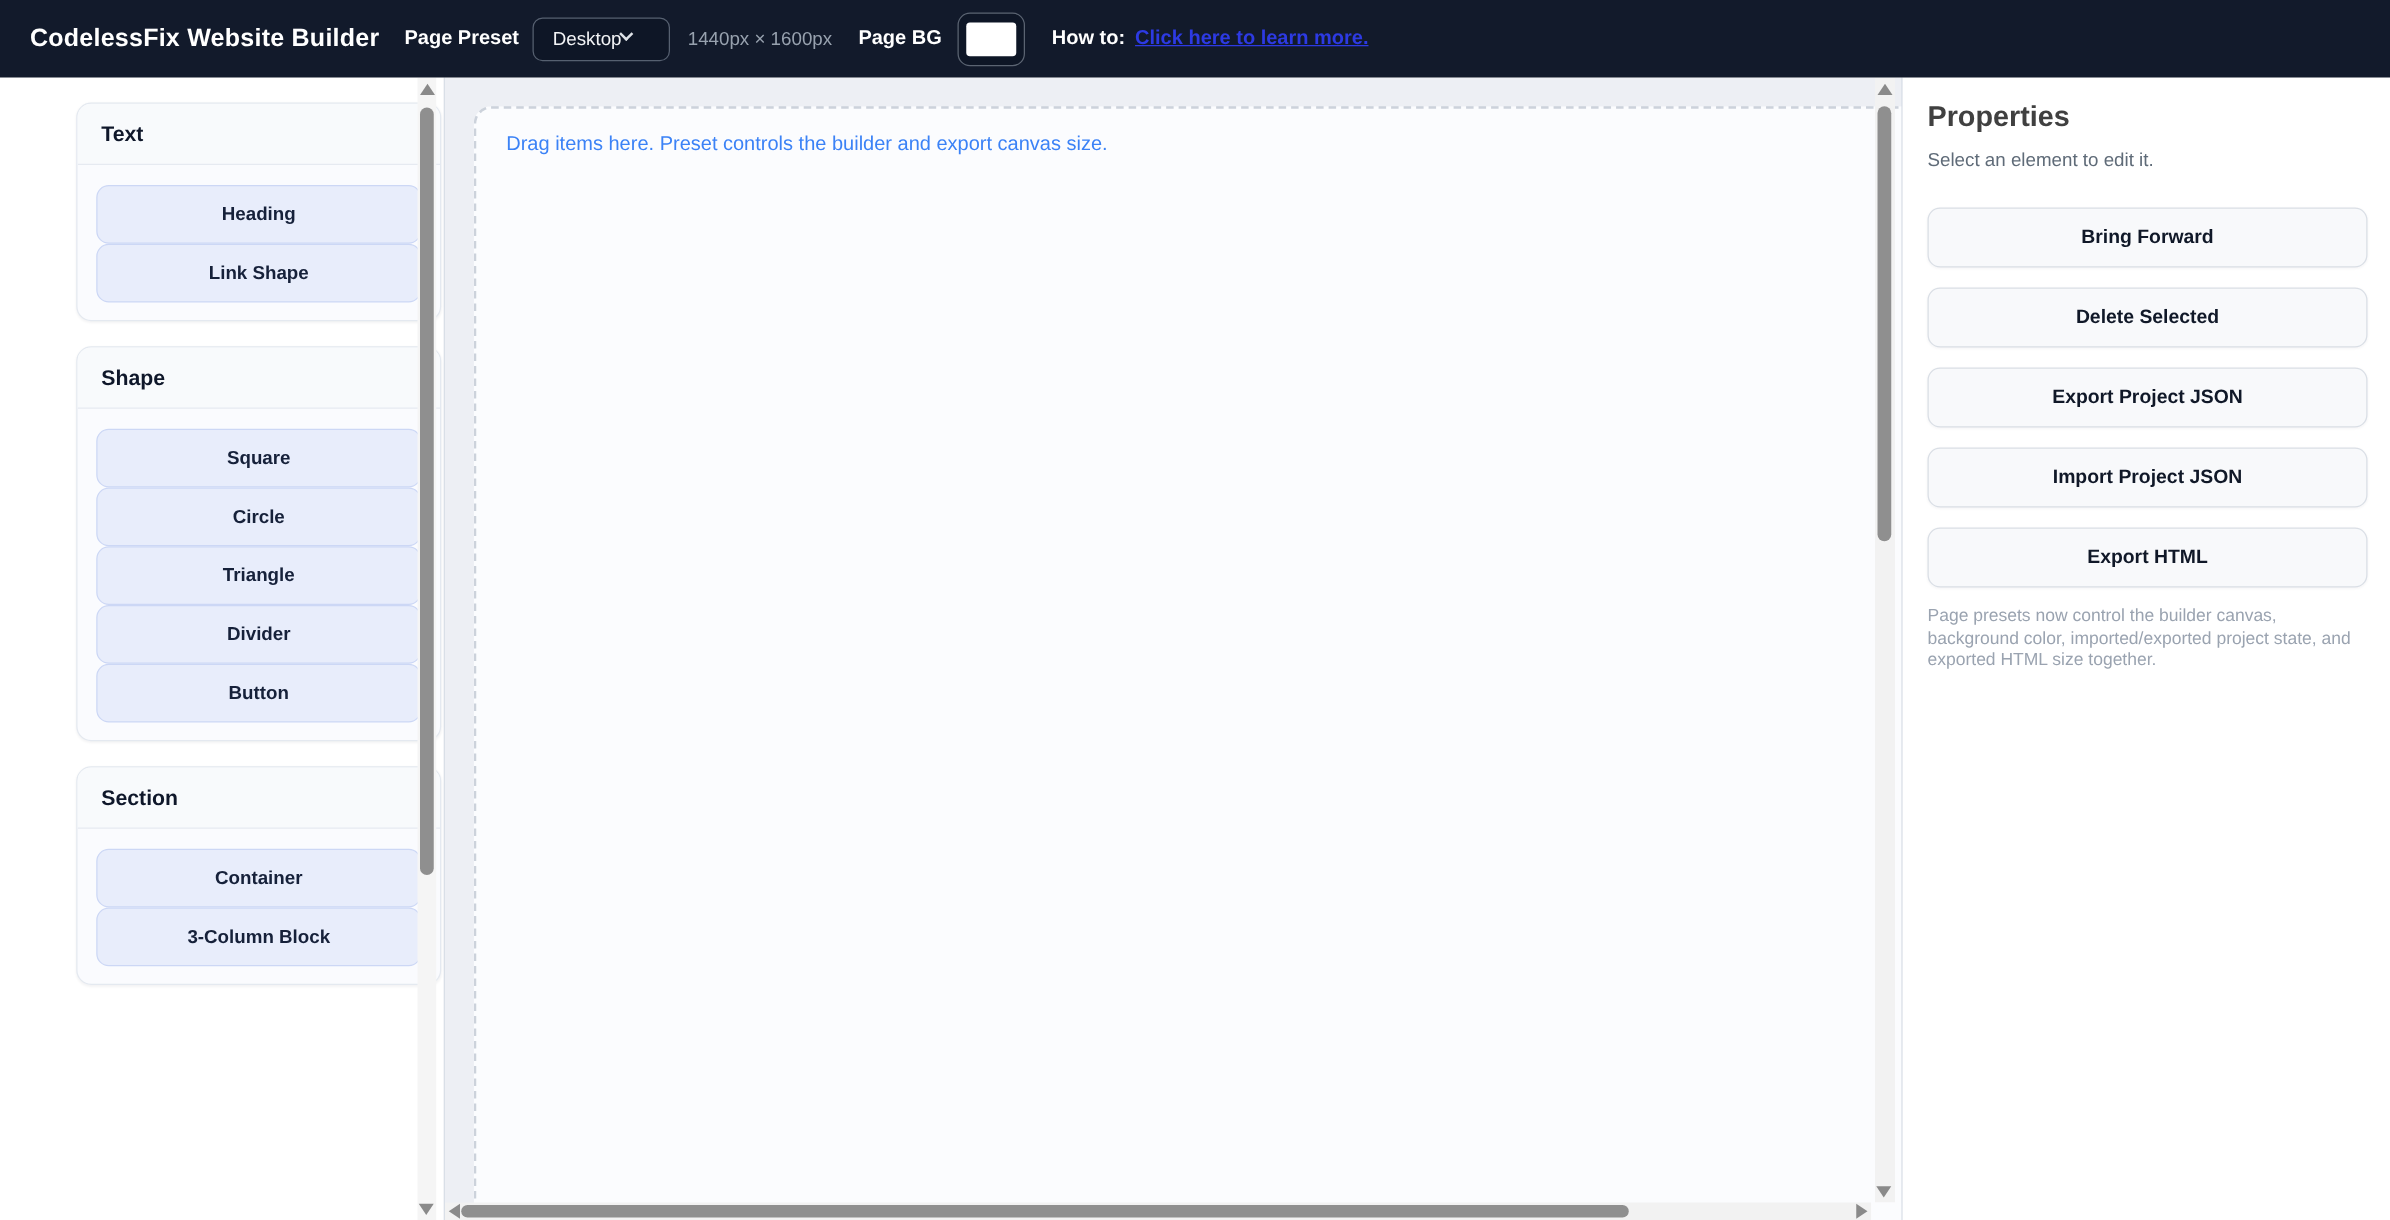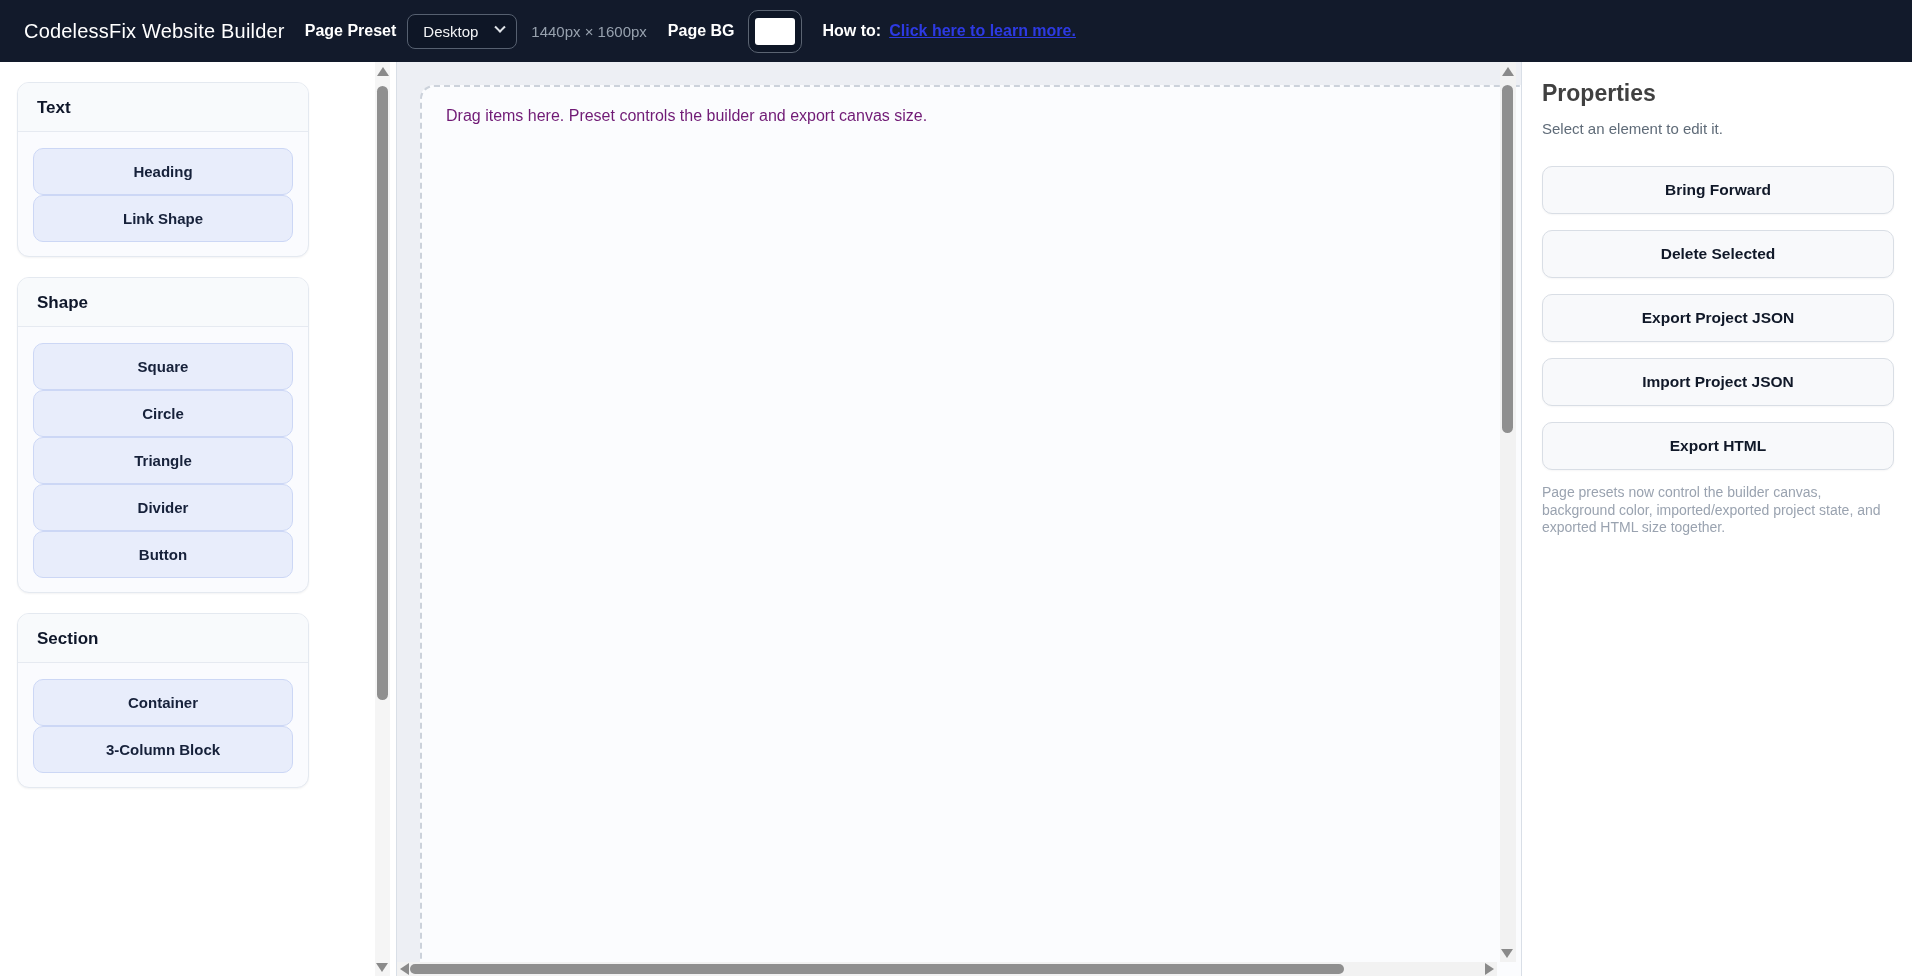--- a/index.html
+++ b/index.html
@@ -4,26 +4,26 @@
 <style>
   * { margin:0; padding:0; box-sizing:border-box; }
   html,body { width:1912px; height:976px; overflow:hidden; }
   body { font-family:"Liberation Sans", sans-serif; background:#ffffff; }
 
   
   .navbar {
     height:62px; background:#121a2b; display:flex; align-items:center;
     padding:0 24px; color:#fff; position:relative; z-index:5;
   }
-  .nav-title { font-size:20px; font-weight:400; letter-spacing:.2px; margin-right:20px; }
+  .nav-title { font-size:20px; font-weight:700; letter-spacing:.2px; margin-right:20px; }
   .nav-label { font-size:16px; font-weight:700; white-space:nowrap; }
   .preset-label { margin-right:11px; }
   .preset-select {
     width:110px; height:35px; background:#0e1626; border:1.5px solid #566070;
-    border-radius:8px; display:flex; align-items:center; justify-content:space-between;
+    border-radius:8px; display:flex; align-items:center; 
     padding:0 12px 0 15px; font-size:15px; color:#f3f4f6; cursor:pointer; margin-right:14px;
   }
   .chevron {
     width:8px; height:8px; border-right:2px solid #dfe3e8; border-bottom:2px solid #dfe3e8;
     transform:rotate(45deg) translate(-2px,-2px); margin-top:-3px;
   }
   .size-text { font-size:15px; color:#97a1ae; margin-right:21px; white-space:nowrap; }
   .bg-label { margin-right:13px; }
   .color-swatch {
     width:54px; height:43px; border:1.5px solid #5b6472; border-radius:10px;
@@ -31,21 +31,21 @@
     background:#0e1626;
   }
   .color-swatch-inner { width:40px; height:27px; background:#ffffff; border-radius:3px; }
   .howto-label { margin-right:8px; }
   .howto-link { font-size:16px; font-weight:700; color:#2d3ae3; text-decoration:underline; cursor:pointer; white-space:nowrap; }
 
   
   .main { display:flex; height:914px; }
 
   
-  .sidebar { width:396px; background:#ffffff; position:relative; overflow:hidden; flex:none; }
+  .sidebar { width:355px; background:#ffffff; position:relative; overflow:hidden; flex:none;padding-left:44px; }
   .sidebar-cards { padding:20px 0 0 17px; }
   .card {
     width:292px; background:#fafbfe; border:1px solid #e4e9f0; border-radius:12px;
     margin-bottom:20px; box-shadow:0 1px 2px rgba(16,24,40,.05); overflow:hidden;
   }
   .card-header {
     padding:15px 19px 13px; font-size:17px; font-weight:700; color:#0f172a;
     border-bottom:1px solid #e6eaf1; background:#f8fafc;
   }
   .card-body { padding:16px 15px 14px; display:flex; flex-direction:column; }
@@ -84,21 +84,21 @@
   
   .canvas-col {
     flex:1; position:relative; background:#edeff4; overflow:hidden;
     border-left:1px solid #d9dfe7; border-right:1px solid #d9dfe7;
   }
   .drop-canvas {
     position:absolute; left:23px; top:23px; width:1440px; height:1600px;
     background:#fbfcfe; border:2px dashed #ccd2db; border-radius:14px;
     padding:20px 24px; cursor:default;
   }
-  .drop-hint { font-size:16px; color:#701a75; }
+  .drop-hint { font-size:16px; color:#3b82f6; }
   .canvas-vscroll { right:5px; top:0; bottom:14px; width:16px; background:#f2f2f2; }
   .canvas-vthumb { top:23px; height:348px; }
   .hscroll-track {
     position:absolute; left:0; right:24px; bottom:0; height:14px; background:#f2f2f2;
   }
   .hthumb {
     position:absolute; top:2px; left:13px; width:934px; height:10px;
     background:#8f8f8f; border-radius:7px; cursor:pointer;
   }
   .corner-box { position:absolute; right:0; bottom:0; width:24px; height:14px; background:#fbfcfe; }

